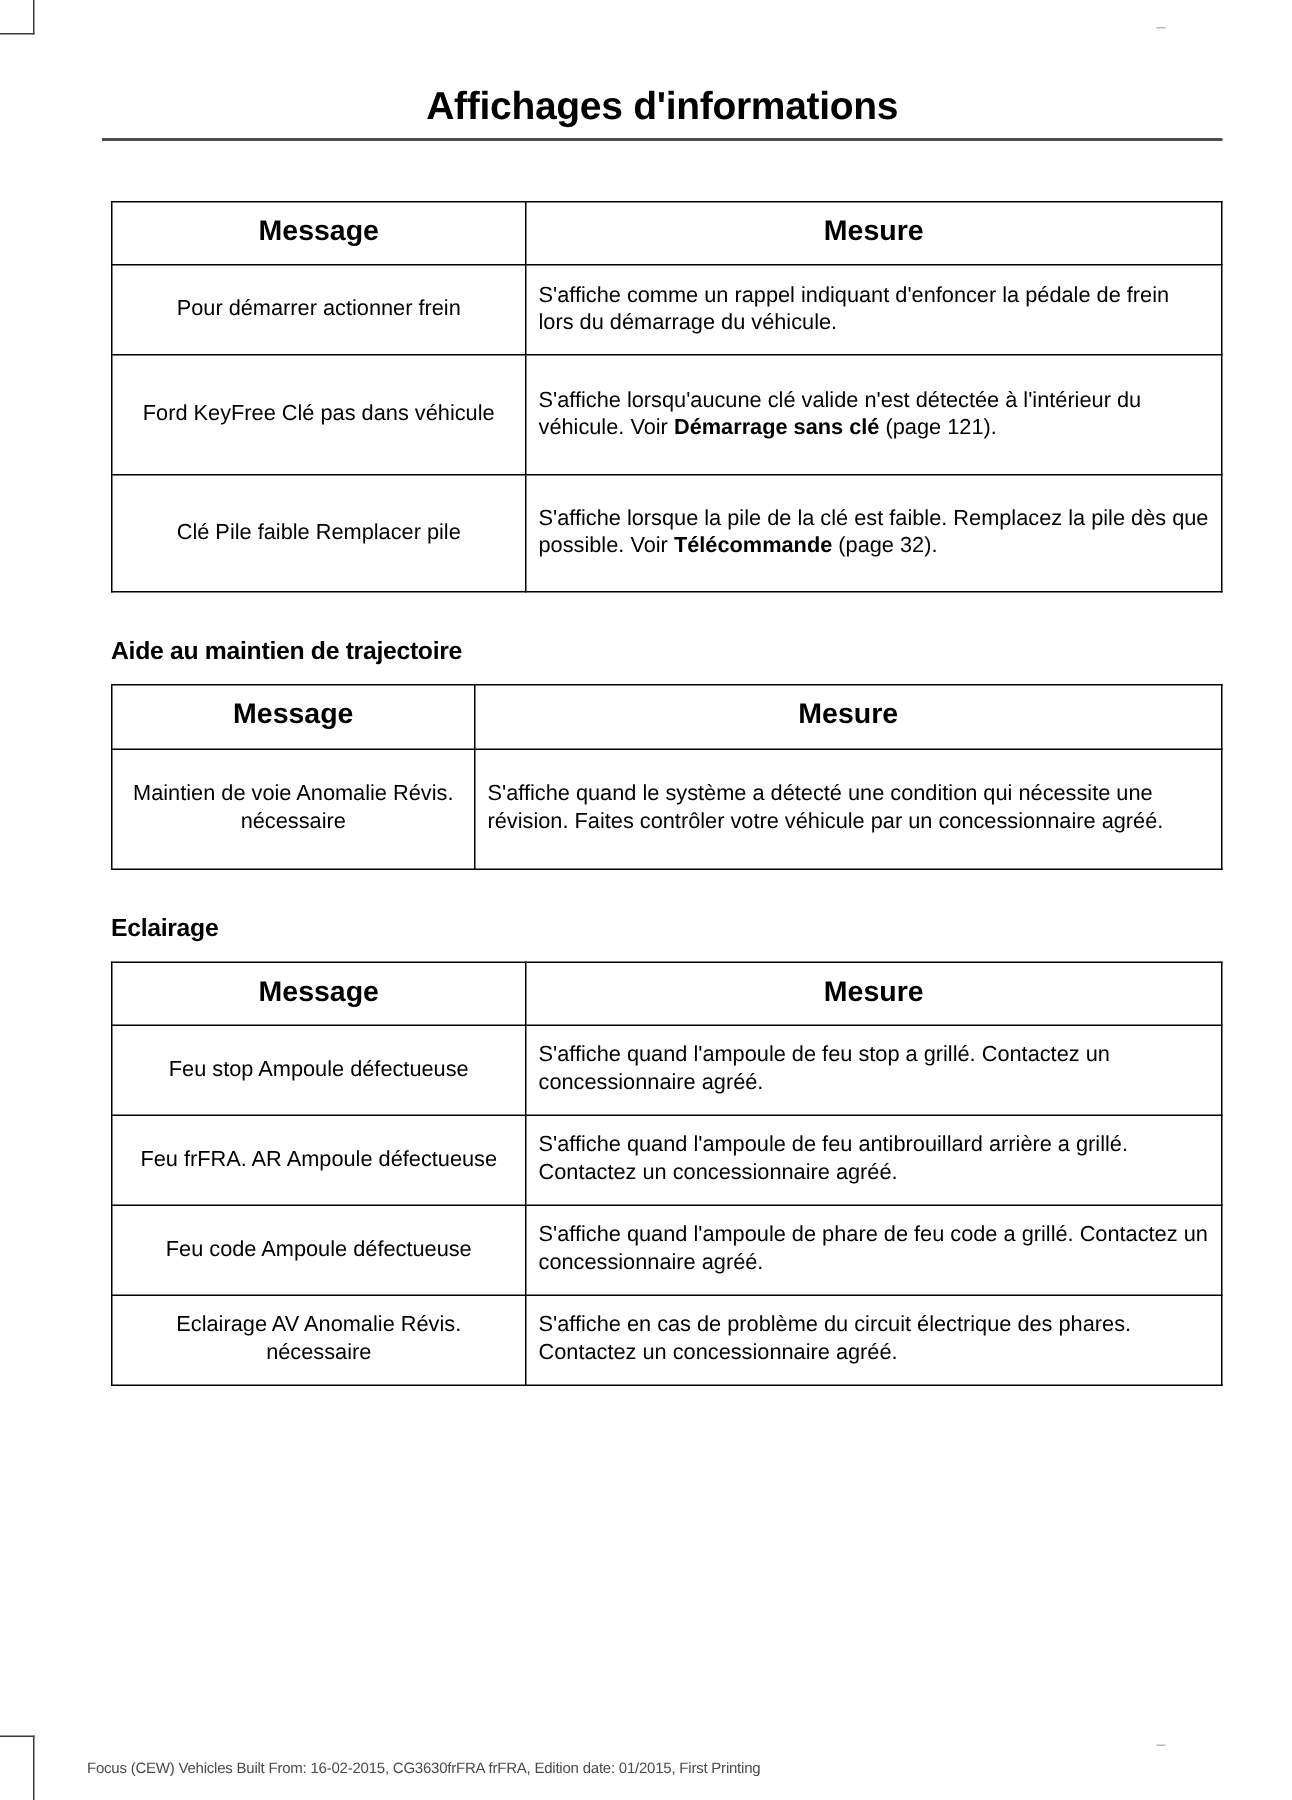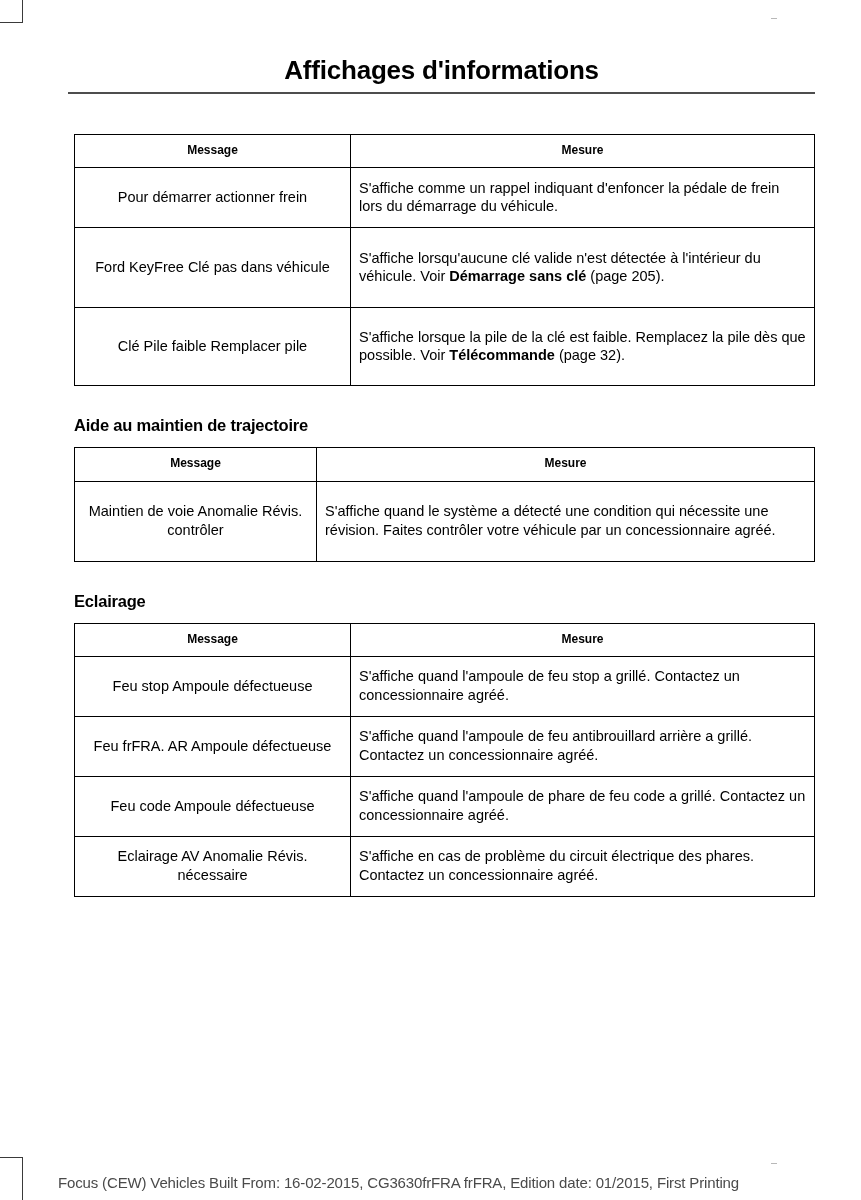--- a/index.html
+++ b/index.html
@@ -104,21 +104,21 @@
   }
   table.msg-table td,
   table.msg-table th {
     border: 1.4px solid #000000;
     padding: 7px 8px 8px 8px;
     vertical-align: middle;
   }
   table.msg-table th {
     font-weight: bold;
     text-align: center;
-    font-size: 12px;
+    font-size: 19px;
     padding-top: 8px;
     padding-bottom: 9px;
   }
   table.msg-table td.col-msg {
     text-align: center;
   }
   table.msg-table td.col-act {
   }
   
   .t1 col.c1 { width: 276px; }
@@ -149,21 +149,21 @@
     left: 0;
     top: 1094px;
     width: 861px;
     text-align: center;
     font-size: 17px;
   }
   .colophon {
     position: absolute;
     left: 58px;
     top: 1174px;
-    font-size: 15px;
+    font-size: 10px;
     color: #4a4a4a;
     letter-spacing: -0.15px;
     white-space: nowrap;
   }
 </style>
 </head>
 <body>
 
 <div class="page">
 
@@ -188,21 +188,21 @@
           <th>Mesure</th>
         </tr>
       </thead>
       <tbody>
         <tr class="r1">
           <td class="col-msg">Pour démarrer actionner frein</td>
           <td class="col-act"><span>S'affiche comme un rappel indiquant d'enfoncer la pédale de frein lors du démarrage du véhicule.</span><span class="bold-ref"></span><span></span></td>
         </tr>
         <tr class="r2">
           <td class="col-msg">Ford KeyFree Clé pas dans véhicule</td>
-          <td class="col-act"><span>S'affiche lorsqu'aucune clé valide n'est détectée à l'intérieur du véhicule. Voir </span><span class="bold-ref">Démarrage sans clé</span><span> (page 205).</span></td>
+          <td class="col-act"><span>S'affiche lorsqu'aucune clé valide n'est détectée à l'intérieur du véhicule. Voir </span><span class="bold-ref">Démarrage sans clé</span><span> (page 121).</span></td>
         </tr>
         <tr class="r3">
           <td class="col-msg">Clé Pile faible Remplacer pile</td>
           <td class="col-act"><span>S'affiche lorsque la pile de la clé est faible. Remplacez la pile dès que possible.  Voir </span><span class="bold-ref">Télécommande</span><span> (page 32).</span></td>
         </tr>
       </tbody>
     </table>
 
     <div class="section-heading">Aide au maintien de trajectoire</div>
 
@@ -212,21 +212,21 @@
           <col class="c2">
         </colgroup>
       <thead>
         <tr>
           <th>Message</th>
           <th>Mesure</th>
         </tr>
       </thead>
       <tbody>
         <tr class="r1">
-          <td class="col-msg">Maintien de voie Anomalie Révis. contrôler</td>
+          <td class="col-msg">Maintien de voie Anomalie Révis. nécessaire</td>
           <td class="col-act">S'affiche quand le système a détecté une condition qui nécessite une révision. Faites contrôler votre véhicule par un concessionnaire agréé.</td>
         </tr>
       </tbody>
     </table>
 
     <div class="section-heading">Eclairage</div>
 
     <table class="msg-table t3">
       <colgroup>
           <col class="c1">

